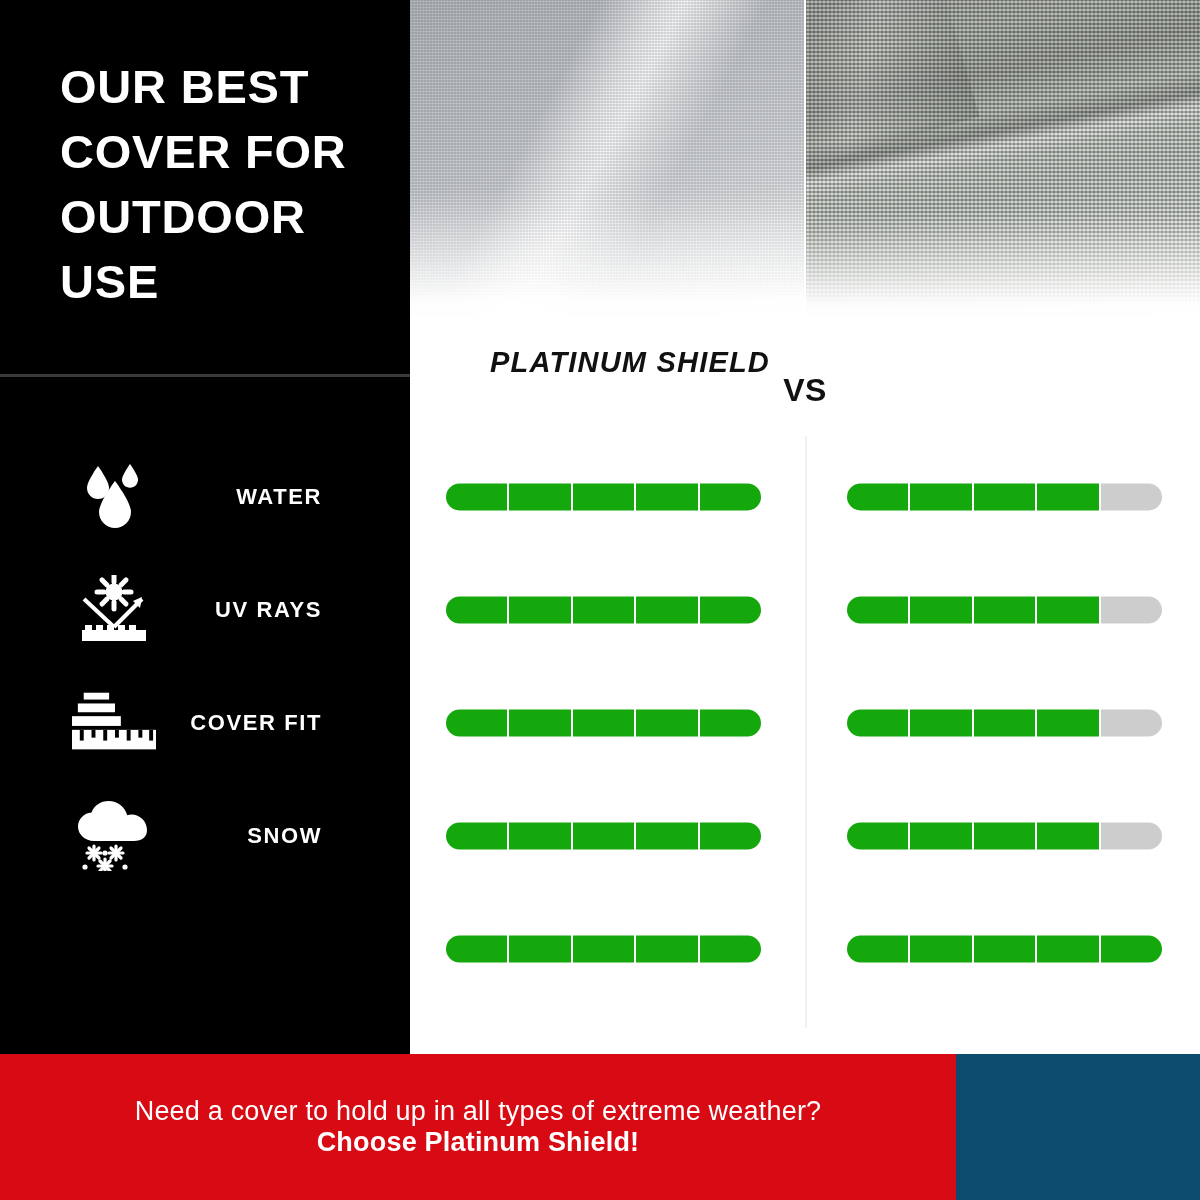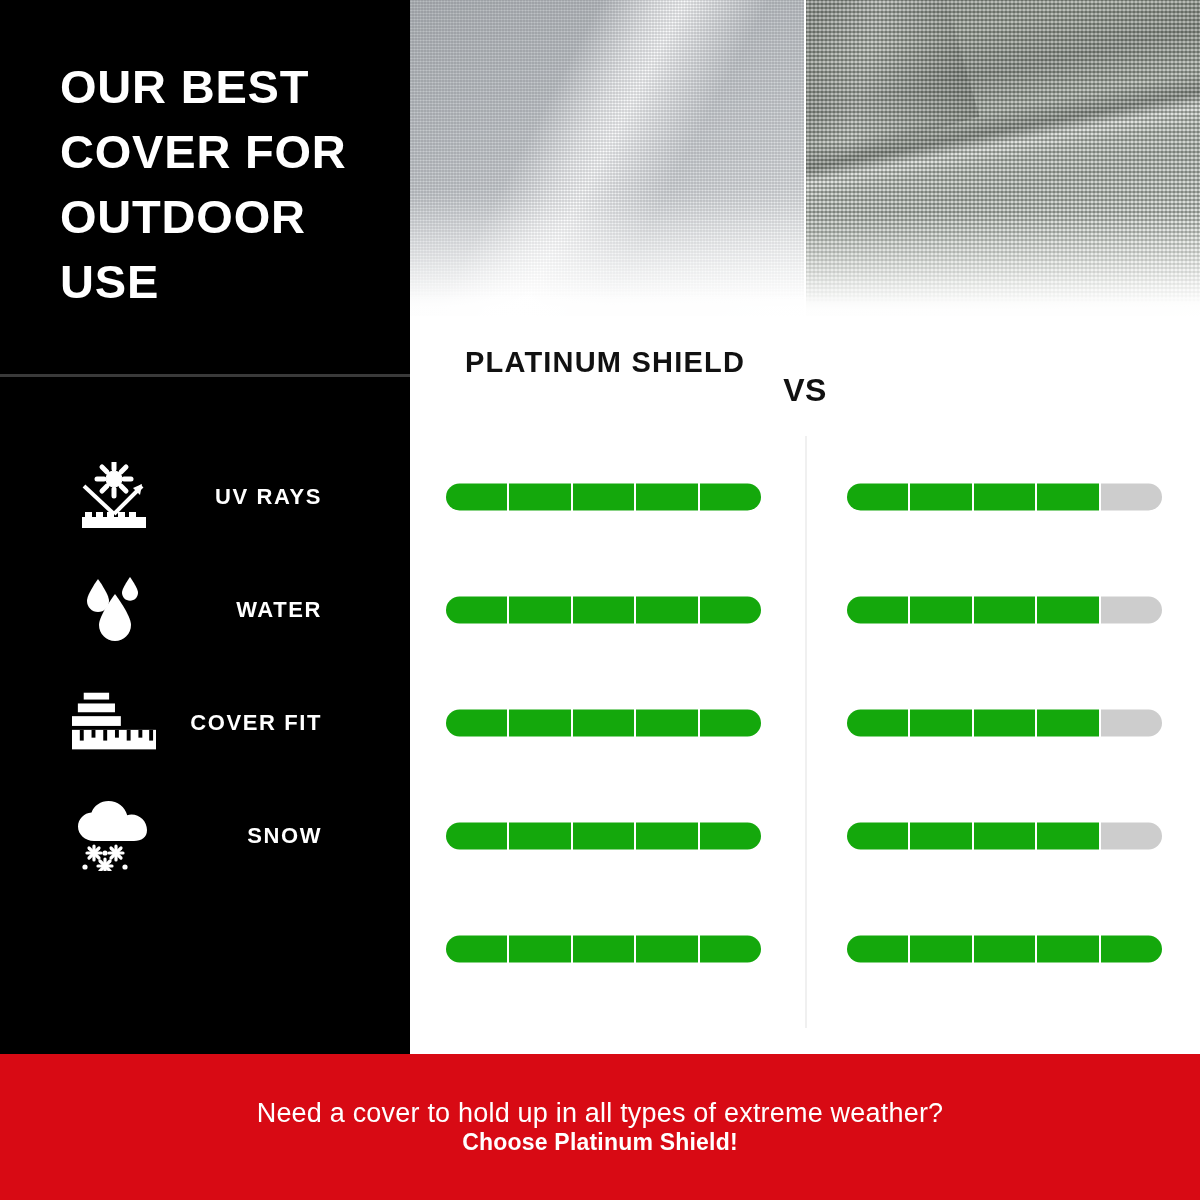--- a/index.html
+++ b/index.html
@@ -166,28 +166,29 @@
   }
 
   .headers {
     position:absolute;
     left:0; top:28px;
     width:790px; height:92px;
   }
   .prod-title {
     position:absolute; top:0;
     width:330px;
-    text-align:center;
+    text-align:right;
     color:#111111;
     font-size:29px;
     font-weight:bold;
     line-height:1.3;
     letter-spacing:1.2px;
     text-transform:uppercase;
     font-stretch:condensed;
+    font-style:italic;
   }
   .prod-left  { left:30px; }
   .prod-right { left:430px; }
   .vs-label {
     position:absolute;
     left:355px; top:28px;
     width:80px;
     text-align:center;
     color:#111111;
     font-size:32px;
@@ -221,36 +222,36 @@
     background:#cdcdcd;
   }
   .seg.on { background:#14a80c; }
   .seg:first-child { border-radius:14px 0 0 14px; }
   .seg:last-child  { border-radius:0 14px 14px 0; }
 
   
   .footer {
     position:absolute;
     left:0; top:1054px;
-    width:1200px; height:146px;
+    width:956px; height:146px;
     background:#d80a14;
     display:flex;
     flex-direction:column;
     align-items:center;
     justify-content:center;
   }
   .footer-line1 {
     color:#ffffff;
     font-size:27px;
     font-weight:normal;
     letter-spacing:0.2px;
   }
   .footer-line2 {
     color:#ffffff;
-    font-size:23px;
+    font-size:27px;
     font-weight:bold;
     letter-spacing:0.2px;
   }
 </style>
 </head>
 <body>
 
 <div id="infographic">
 
   <div class="photo photo-left">
@@ -265,20 +266,31 @@
       <div class="weave-b"></div>
     </div>
   </div>
   <div class="photo-gap"></div>
 
   <div class="left-panel">
     <div class="headline">OUR BEST COVER FOR OUTDOOR USE</div>
     <div class="panel-divider"></div>
 
     <div class="feature-list">
+
+      <div class="feature-row">
+        <div class="feature-icon">
+          <svg width="72" height="66" viewBox="0 0 72 66" fill="#ffffff">
+            <path d="M20 2 C20 2 9 17 9 24 C9 30.1 13.9 35 20 35 C26.1 35 31 30.1 31 24 C31 17 20 2 20 2 Z"></path>
+            <path d="M52 0 C52 0 44 11 44 15.8 C44 20.2 47.6 23.8 52 23.8 C56.4 23.8 60 20.2 60 15.8 C60 11 52 0 52 0 Z"></path>
+            <path d="M37 17 C37 17 21 38 21 48 C21 56.8 28.2 64 37 64 C45.8 64 53 56.8 53 48 C53 38 37 17 37 17 Z"></path>
+          </svg>
+        </div>
+        <div class="feature-label">WATER</div>
+      </div>
 
       <div class="feature-row">
         <div class="feature-icon">
           <svg width="76" height="70" viewBox="0 0 76 70" fill="#ffffff" stroke="#ffffff">
             <g>
               <circle cx="38" cy="17" r="8"></circle>
               <g stroke-width="5" stroke-linecap="round">
                 <line x1="38" y1="0" x2="38" y2="7"></line>
                 <line x1="38" y1="27" x2="38" y2="34"></line>
                 <line x1="21" y1="17" x2="28" y2="17"></line>
@@ -298,31 +310,20 @@
                 <rect x="9" y="50" width="7" height="5"></rect>
                 <rect x="20" y="50" width="7" height="5"></rect>
                 <rect x="31" y="50" width="7" height="5"></rect>
                 <rect x="42" y="50" width="7" height="5"></rect>
                 <rect x="53" y="50" width="7" height="5"></rect>
               </g>
             </g>
           </svg>
         </div>
         <div class="feature-label">UV RAYS</div>
-      </div>
-
-      <div class="feature-row">
-        <div class="feature-icon">
-          <svg width="72" height="66" viewBox="0 0 72 66" fill="#ffffff">
-            <path d="M20 2 C20 2 9 17 9 24 C9 30.1 13.9 35 20 35 C26.1 35 31 30.1 31 24 C31 17 20 2 20 2 Z"></path>
-            <path d="M52 0 C52 0 44 11 44 15.8 C44 20.2 47.6 23.8 52 23.8 C56.4 23.8 60 20.2 60 15.8 C60 11 52 0 52 0 Z"></path>
-            <path d="M37 17 C37 17 21 38 21 48 C21 56.8 28.2 64 37 64 C45.8 64 53 56.8 53 48 C53 38 37 17 37 17 Z"></path>
-          </svg>
-        </div>
-        <div class="feature-label">WATER</div>
       </div>
 
 
       <div class="feature-row">
         <div class="feature-icon">
           <svg width="86" height="62" viewBox="0 0 86 62" fill="#ffffff">
             <rect x="12" y="0" width="26" height="7"></rect>
             <rect x="6" y="11" width="38" height="9"></rect>
             <rect x="0" y="24" width="50" height="10"></rect>
             <rect x="0" y="38" width="86" height="20"></rect>

